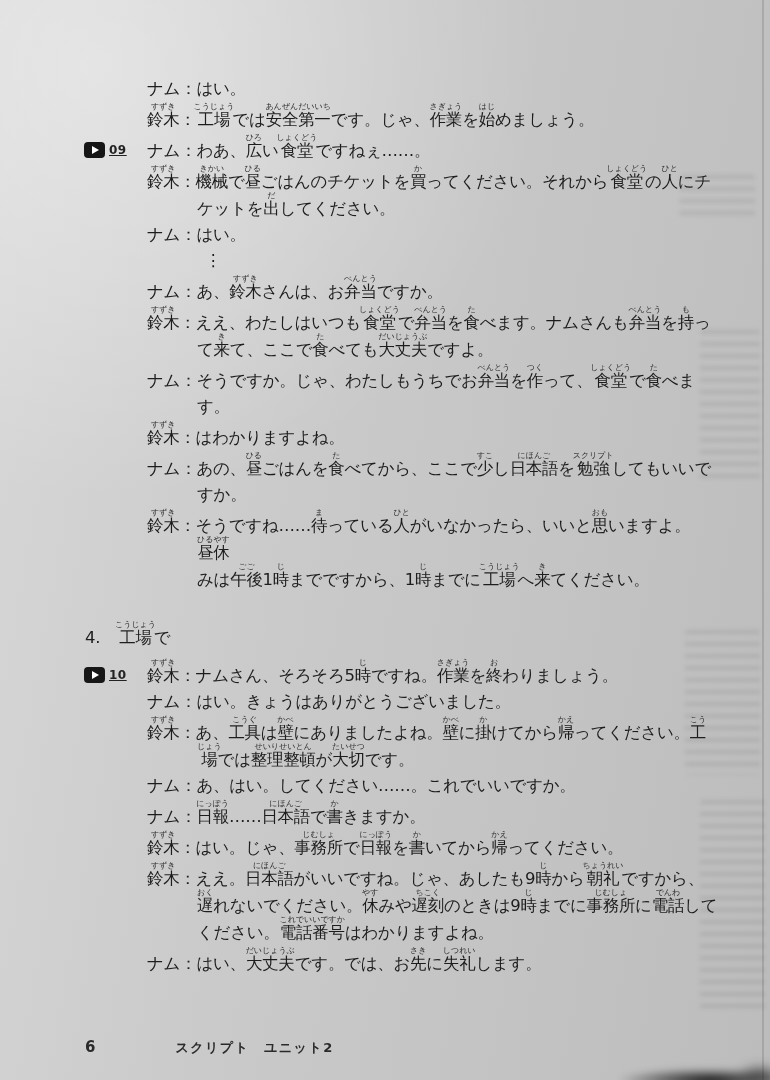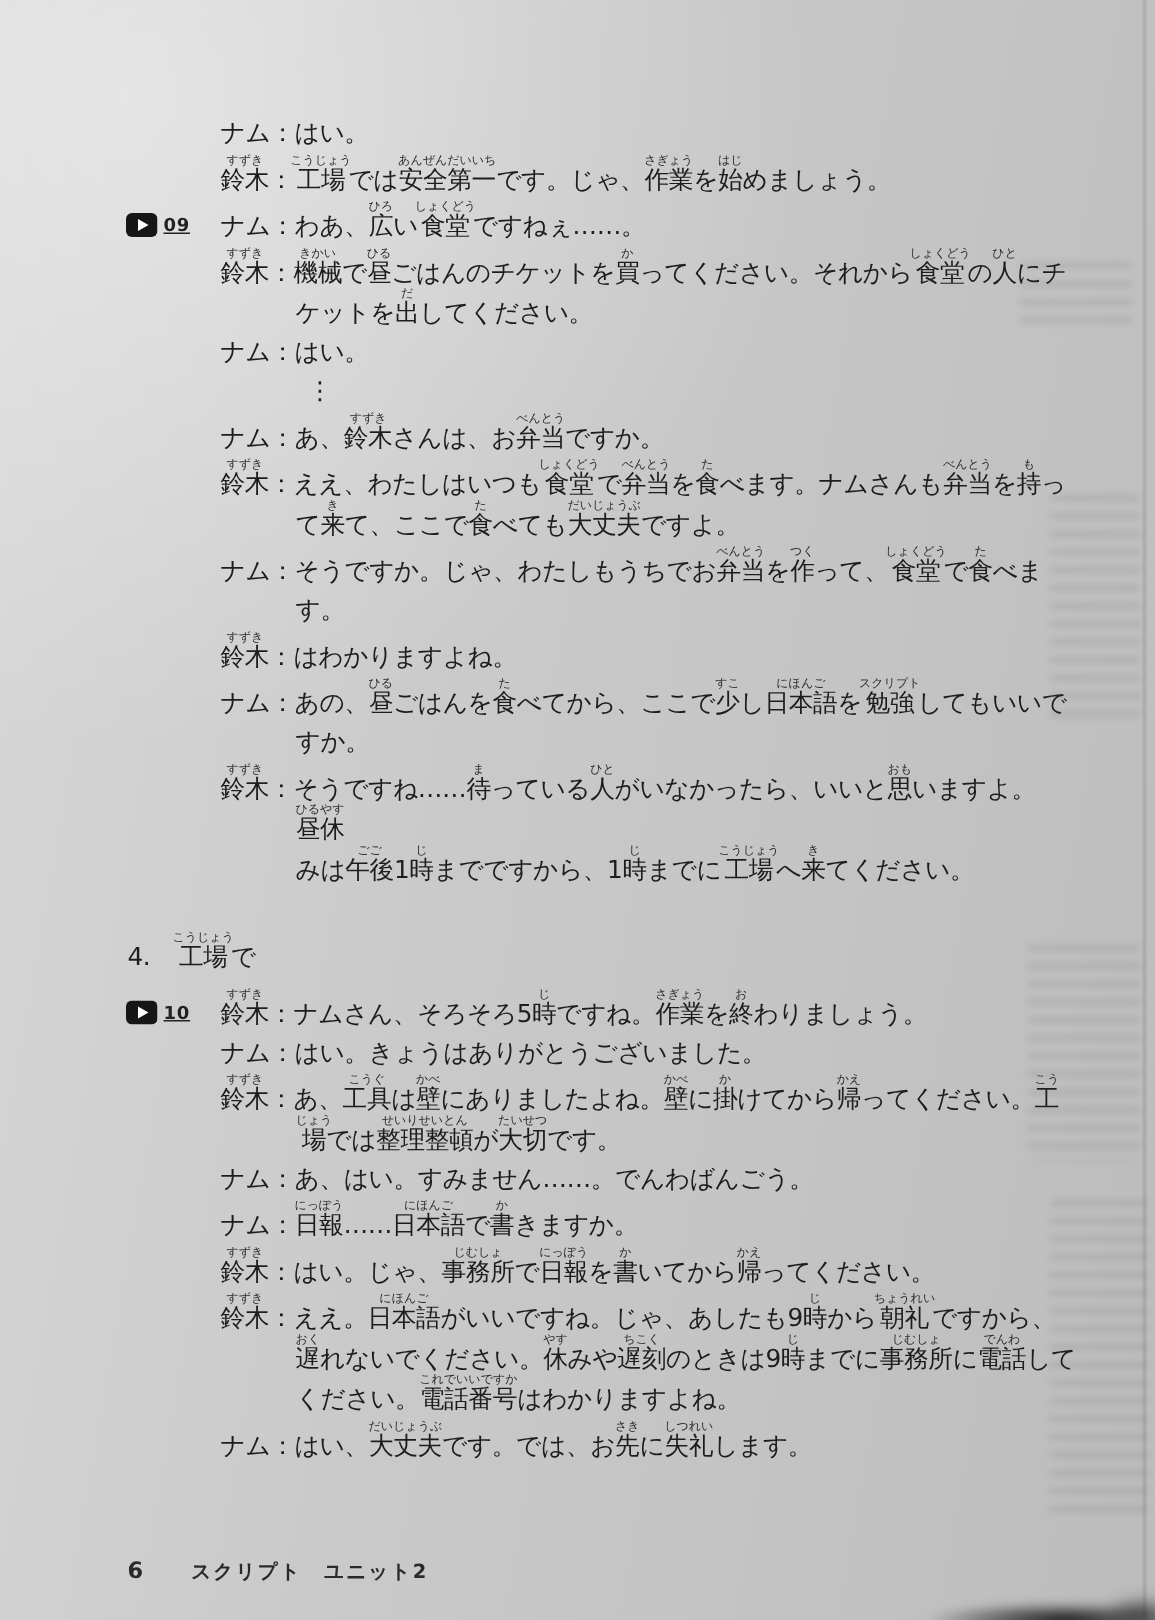--- a/index.html
+++ b/index.html
@@ -55,21 +55,21 @@
   .sec-num { display: inline-block; width: 30px; }
   .footer {
     position: absolute;
     left: 85px;
     top: 1038px;
     display: flex;
     align-items: baseline;
     gap: 32px;
   }
   .footer-num { font-size: 15px; font-weight: bold; color: #2a2a2a; }
-  .footer-label { font-size: 13px; font-weight: bold; letter-spacing: 1.5px; color: #2a2a2a; }
+  .footer-label { font-size: 13px; font-weight: bold; letter-spacing: 1.5px; color: #2a2a2a; margin-left: 48px; }
   
   .bleed {
     position: absolute;
     background: repeating-linear-gradient(180deg, rgba(70,70,70,0.13) 0 4px, rgba(70,70,70,0) 4px 12px);
     filter: blur(2px);
     border-radius: 4px;
     pointer-events: none;
   }
   .page-edge-line {
     position: absolute;
@@ -167,21 +167,21 @@
           <div class="turn-inner"><span class="speaker"><ruby>鈴木<rt>すずき</rt></ruby>：</span><span class="speech">ナムさん、そろそろ5<ruby>時<rt>じ</rt></ruby>ですね。<ruby>作業<rt>さぎょう</rt></ruby>を<ruby>終<rt>お</rt></ruby>わりましょう。</span></div>
         </div>
         <div class="turn">
           <div class="turn-inner"><span class="speaker">ナム：</span><span class="speech">はい。きょうはありがとうございました。</span></div>
         </div>
         <div class="turn">
           <div class="turn-inner"><span class="speaker"><ruby>鈴木<rt>すずき</rt></ruby>：</span><span class="speech">あ、<ruby>工具<rt>こうぐ</rt></ruby>は<ruby>壁<rt>かべ</rt></ruby>にありましたよね。<ruby>壁<rt>かべ</rt></ruby>に<ruby>掛<rt>か</rt></ruby>けてから<ruby>帰<rt>かえ</rt></ruby>ってください。<ruby>工<rt>こう</rt></ruby>
 <ruby>場<rt>じょう</rt></ruby>では<ruby>整理整頓<rt>せいりせいとん</rt></ruby>が<ruby>大切<rt>たいせつ</rt></ruby>です。</span></div>
         </div>
         <div class="turn">
-          <div class="turn-inner"><span class="speaker">ナム：</span><span class="speech">あ、はい。すみません……。でんわばんごう。</span></div>
+          <div class="turn-inner"><span class="speaker">ナム：</span><span class="speech">あ、はい。してください……。これでいいですか。</span></div>
         </div>
         <div class="turn">
           <div class="turn-inner"><span class="speaker">ナム：</span><span class="speech"><ruby>日報<rt>にっぽう</rt></ruby>……<ruby>日本語<rt>にほんご</rt></ruby>で<ruby>書<rt>か</rt></ruby>きますか。</span></div>
         </div>
         <div class="turn">
           <div class="turn-inner"><span class="speaker"><ruby>鈴木<rt>すずき</rt></ruby>：</span><span class="speech">はい。じゃ、<ruby>事務所<rt>じむしょ</rt></ruby>で<ruby>日報<rt>にっぽう</rt></ruby>を<ruby>書<rt>か</rt></ruby>いてから<ruby>帰<rt>かえ</rt></ruby>ってください。</span></div>
         </div>
         <div class="turn">
           <div class="turn-inner"><span class="speaker"><ruby>鈴木<rt>すずき</rt></ruby>：</span><span class="speech">ええ。<ruby>日本語<rt>にほんご</rt></ruby>がいいですね。じゃ、あしたも9<ruby>時<rt>じ</rt></ruby>から<ruby>朝礼<rt>ちょうれい</rt></ruby>ですから、
 <ruby>遅<rt>おく</rt></ruby>れないでください。<ruby>休<rt>やす</rt></ruby>みや<ruby>遅刻<rt>ちこく</rt></ruby>のときは9<ruby>時<rt>じ</rt></ruby>までに<ruby>事務所<rt>じむしょ</rt></ruby>に<ruby>電話<rt>でんわ</rt></ruby>して

